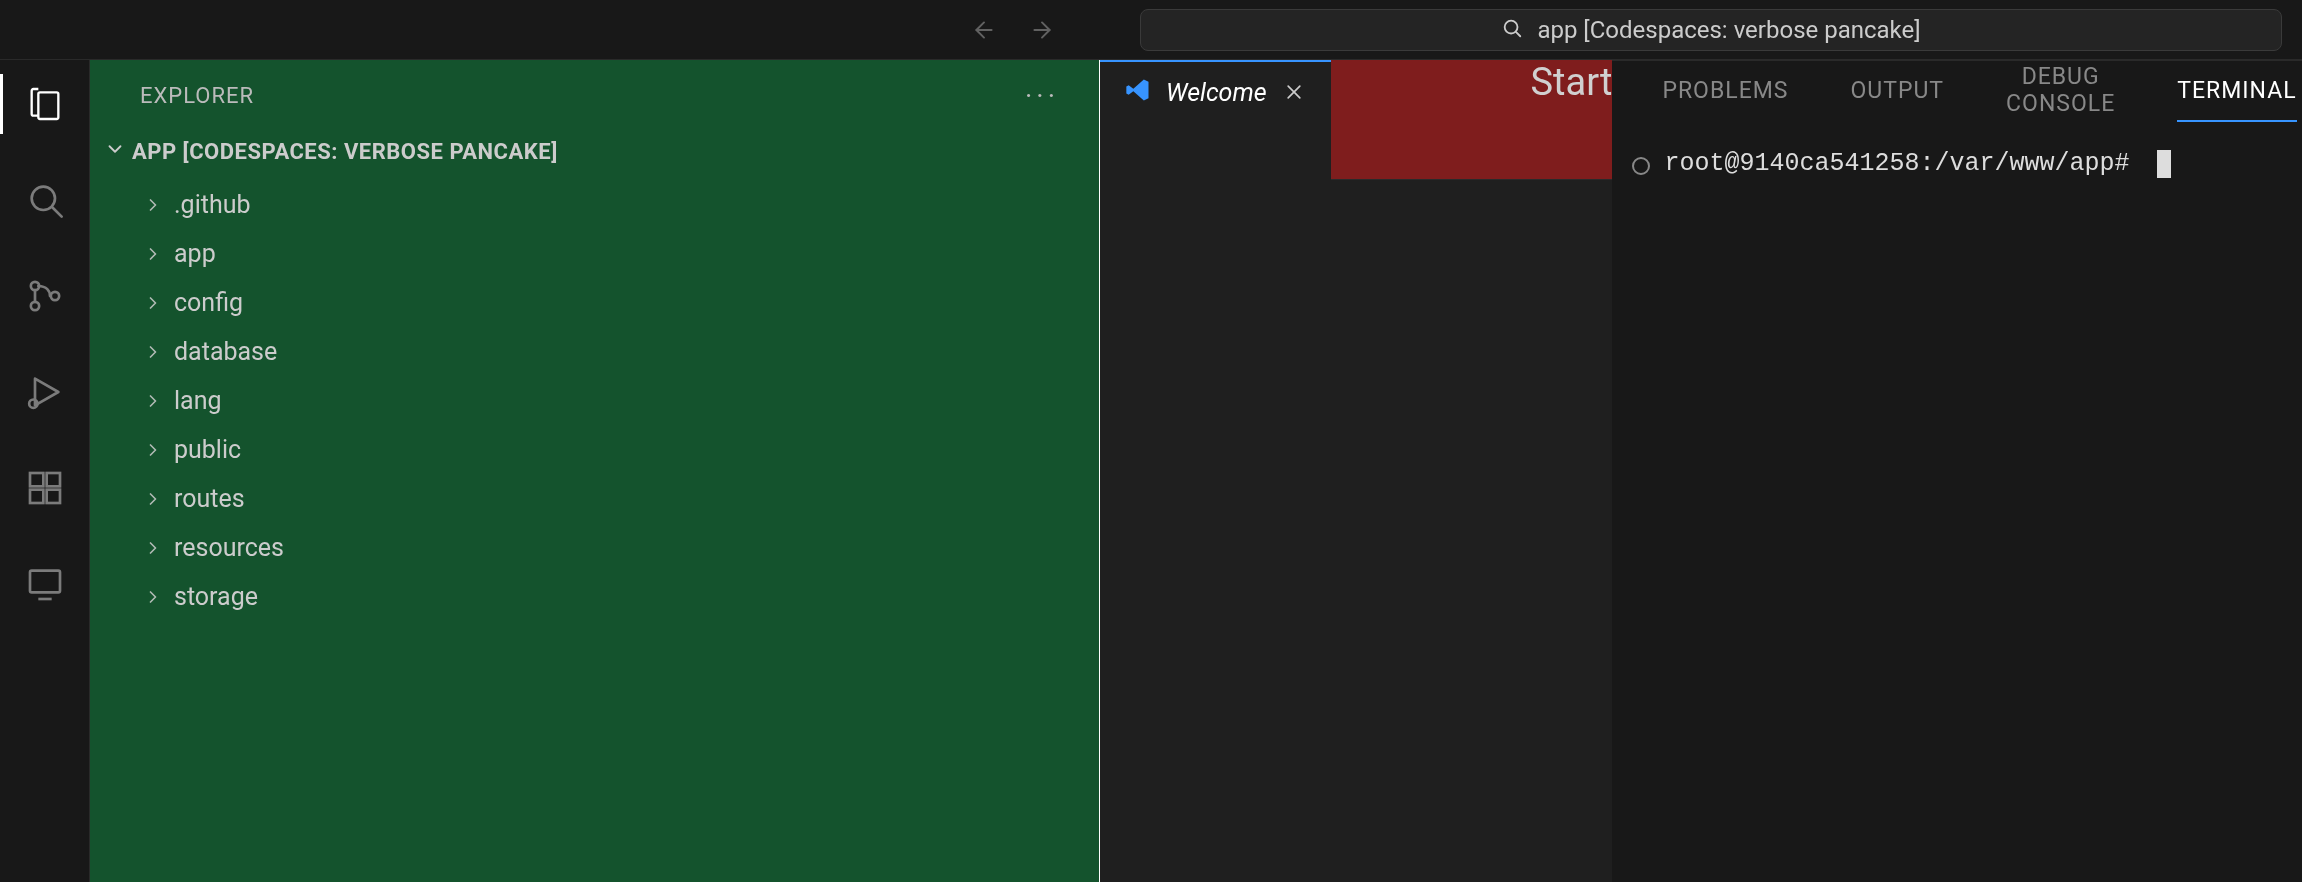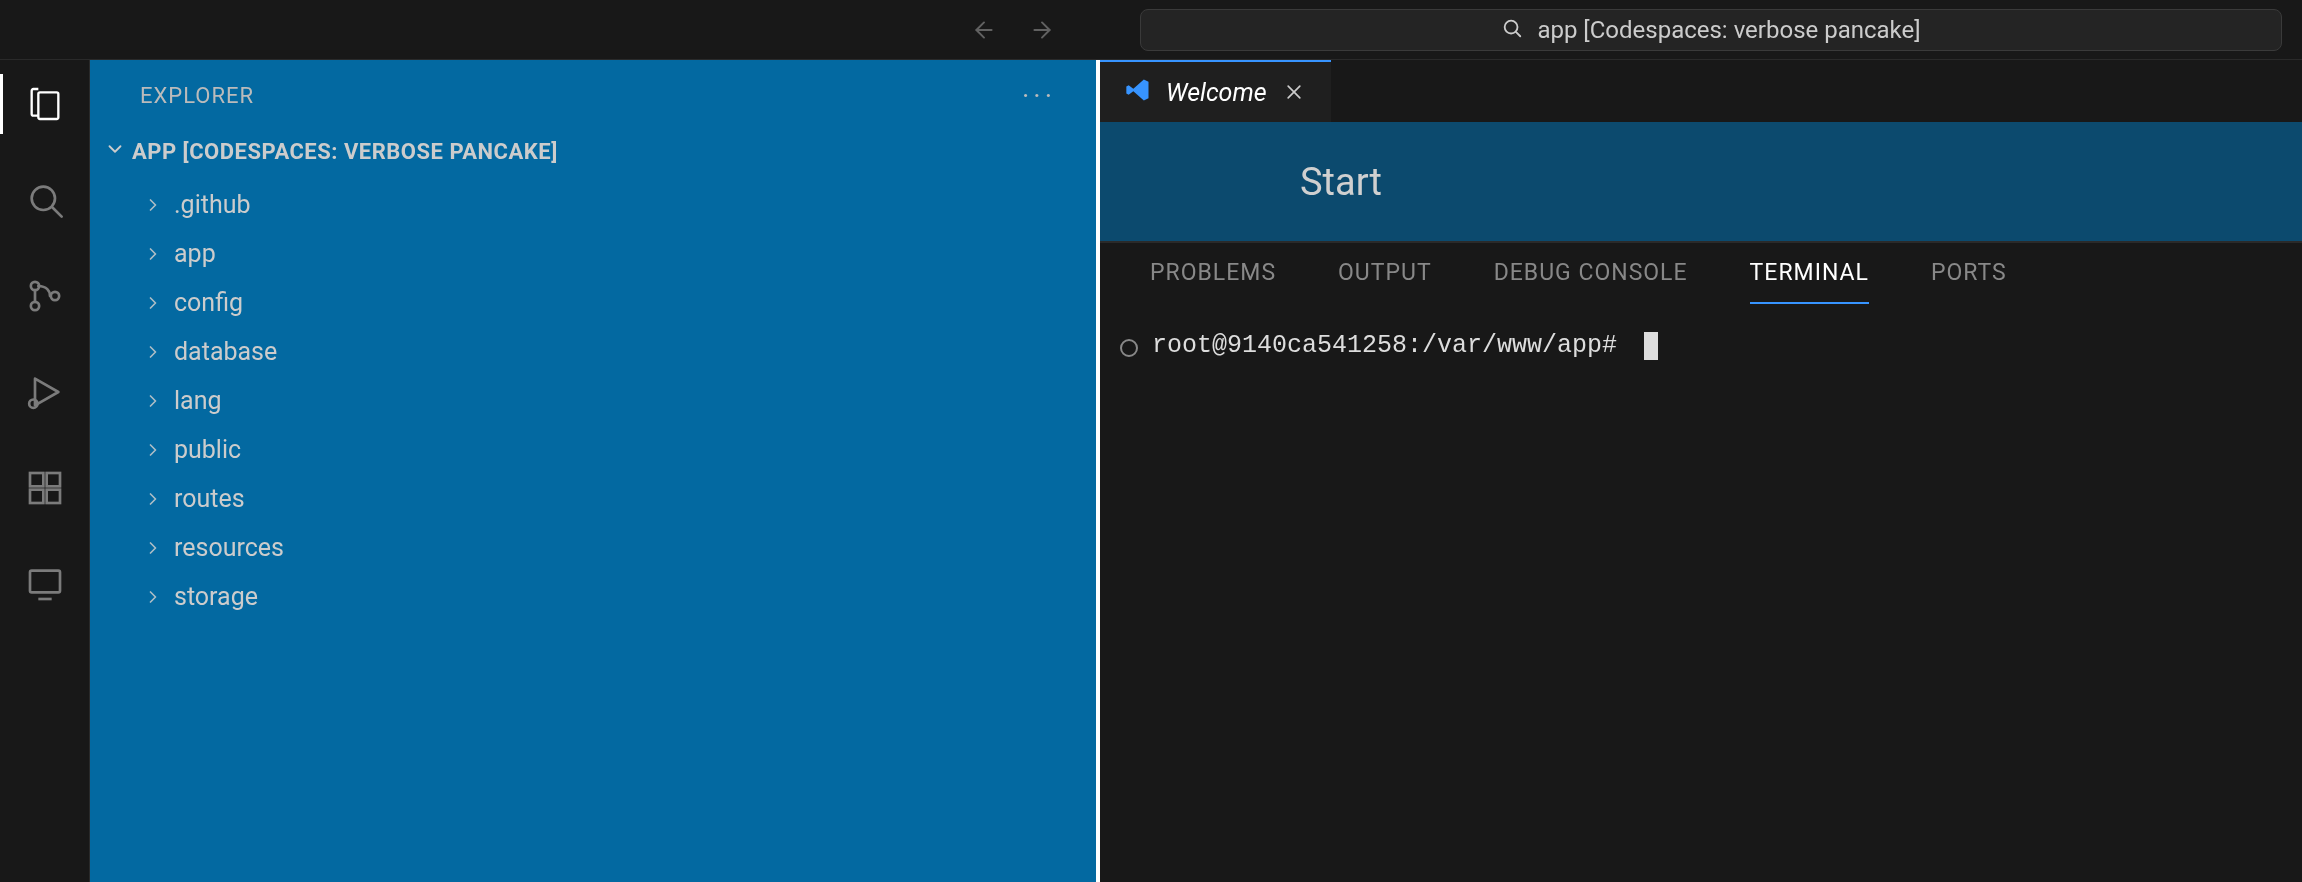--- a/index.html
+++ b/index.html
@@ -91,22 +91,22 @@
     left: -21px;
     top: -6px;
     bottom: -6px;
     width: 3px;
     background: #ffffff;
   }
 
   
   .sidebar {
     width: 1010px;
-    background: #0369a1;
-    border-right: 4px solid #ffffff;
+    background: #14532d;
+    border-right: 1px solid #ffffff;
     display: flex;
     flex-direction: column;
   }
   .sidebar-header {
     height: 70px;
     display: flex;
     align-items: center;
     justify-content: space-between;
     padding: 0 40px 0 50px;
   }
@@ -154,21 +154,20 @@
     display: flex;
     align-items: center;
     justify-content: center;
   }
   .tree-chevron svg { opacity: 0.85; }
 
   
   .editor-area {
     flex: 1;
     display: flex;
-    flex-direction: column;
     background: #1f1f1f;
     min-width: 0;
   }
   .tabs {
     height: 62px;
     background: #181818;
     display: flex;
     align-items: stretch;
   }
   .tab {
@@ -190,23 +189,22 @@
     height: 26px;
     display: flex;
     align-items: center;
     justify-content: center;
     cursor: pointer;
   }
 
   .welcome-section {
     height: 120px;
     display: flex;
-    align-items: center;
     padding-left: 200px;
-    background: #0c4a6e;
+    background: #7f1d1d;
     border-bottom: 1px solid #2a2a2a;
     position: relative;
   }
   .welcome-start {
     font-size: 38px;
     color: #d0d0d0;
   }
 
   
   .panel {

